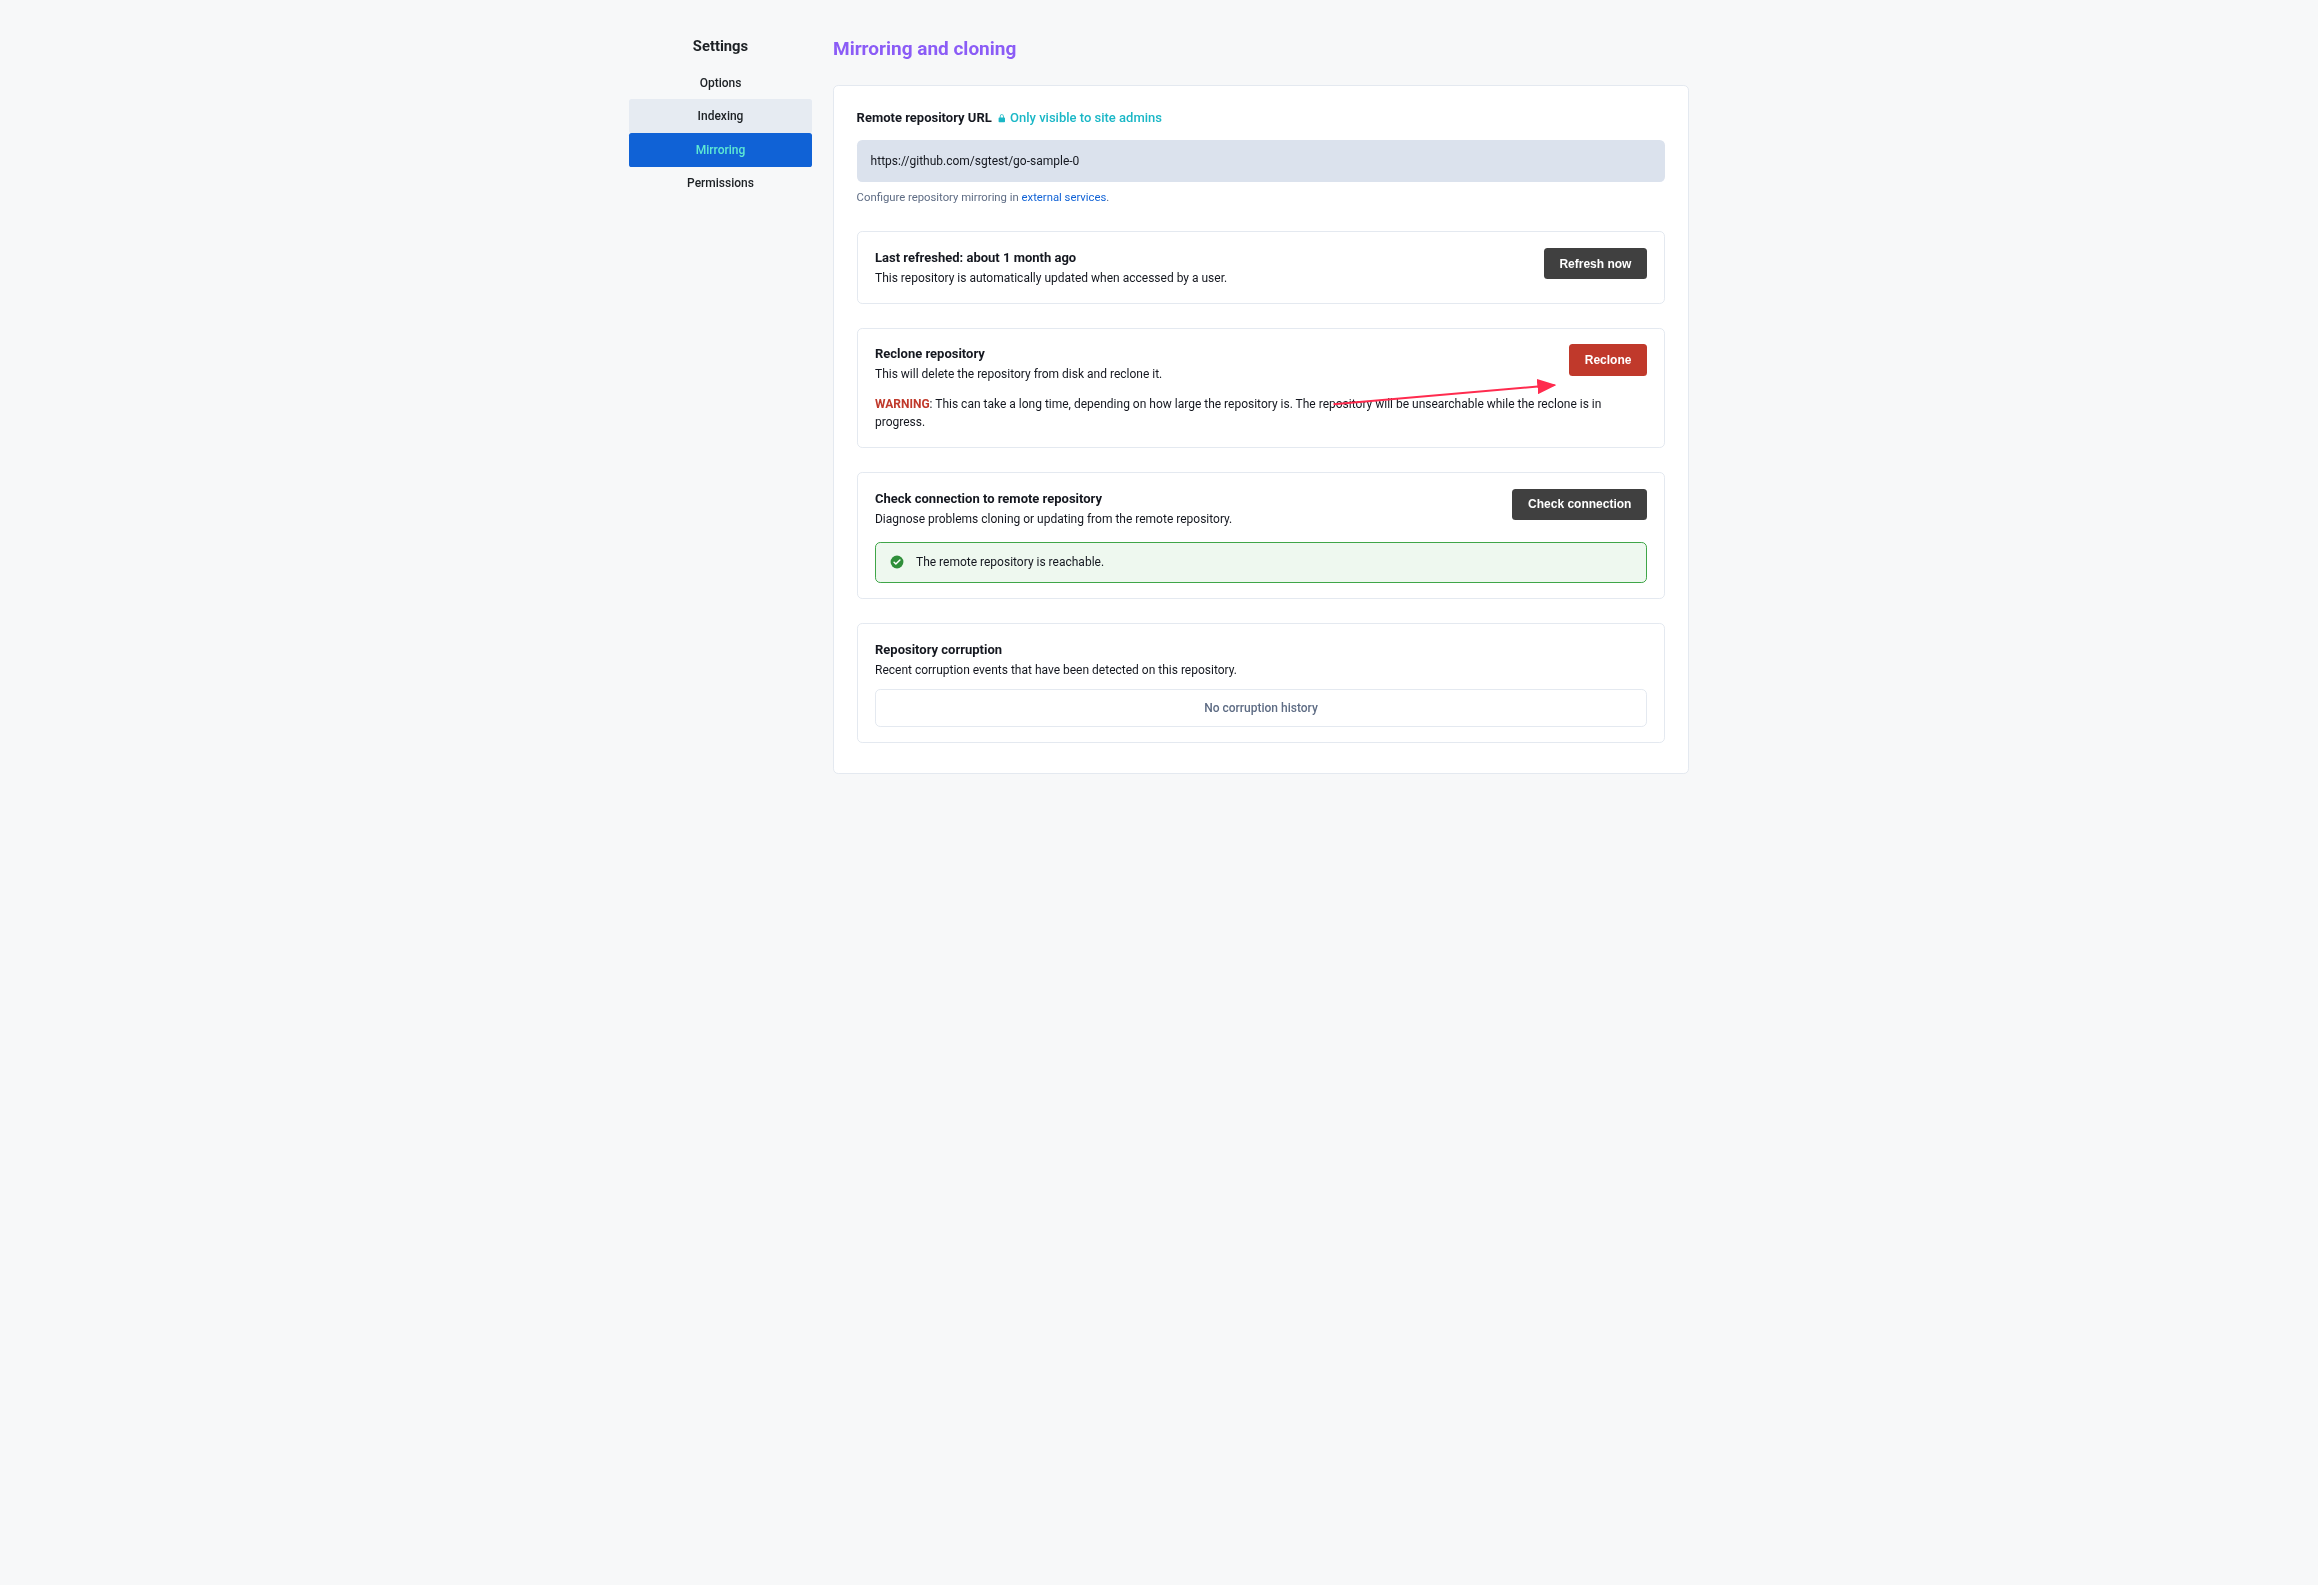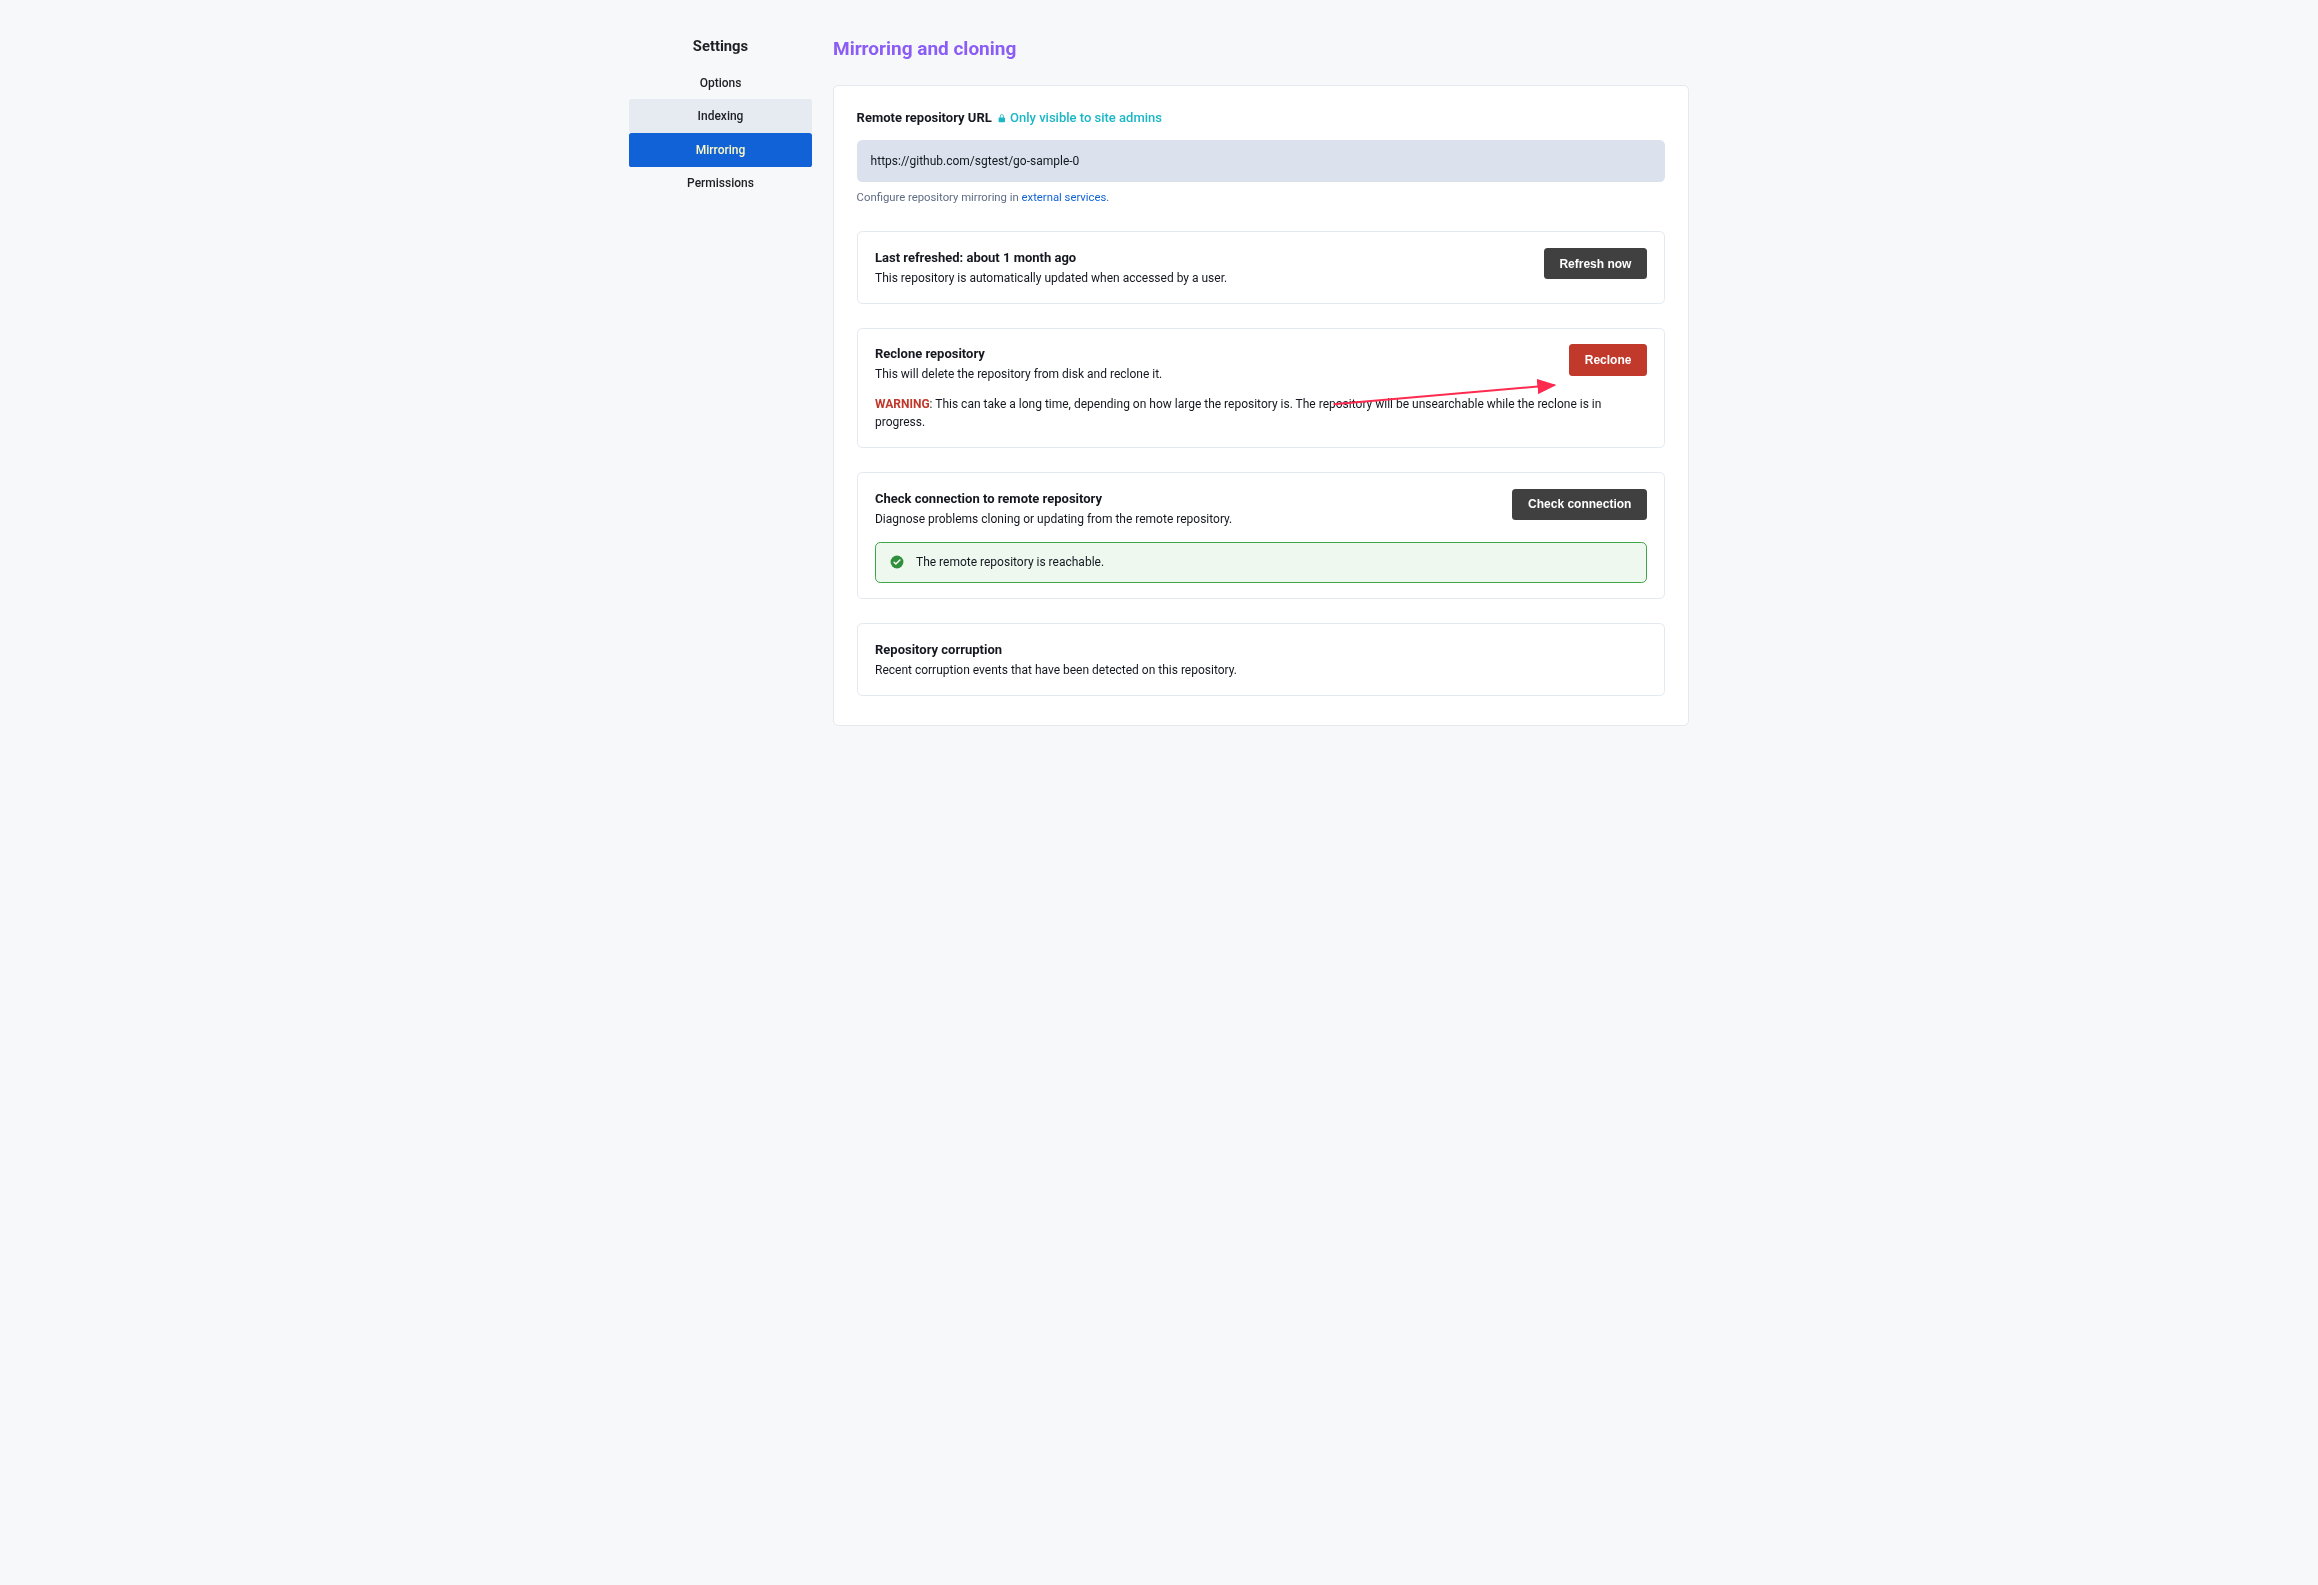--- a/index.html
+++ b/index.html
@@ -33,21 +33,21 @@
     .sidebar-item {
       display: block;
       padding: 7.8px 12px;
       font-size: 12px;
       color: #1c2024;
       border-radius: 2.6px;
       cursor: pointer;
       font-weight: 500;
     }
     .sidebar-item.hover { background: #e6ebf2; }
-    .sidebar-item.active { background: #1062d6; color: #fef9c3; }
+    .sidebar-item.active { background: #1062d6; color: #5eead4; }
     
     .main { flex: 1; }
     .page-title {
       font-size: 19px;
       font-weight: 700;
       color: #8b5cf6;
       margin-bottom: 21px;
     }
     .panel {
       background: #fff;
@@ -246,18 +246,19 @@
             <circle cx="12" cy="12" r="11" fill="#2f8f3a"></circle>
             <path d="M7 12.5l3 3 7-7" stroke="#fff" stroke-width="2.6" fill="none" stroke-linecap="round" stroke-linejoin="round"></path>
           </svg>
           <span>The remote repository is reachable.</span>
         </div>
       </div>
 
       <div class="card">
         <div class="card-title">Repository corruption</div>
         <div class="card-desc">Recent corruption events that have been detected on this repository.</div>
+        <div class="empty-row">No corruption history</div>
       </div>
 
     </div>
   </main>
 </div>
 
 
 </body></html>

